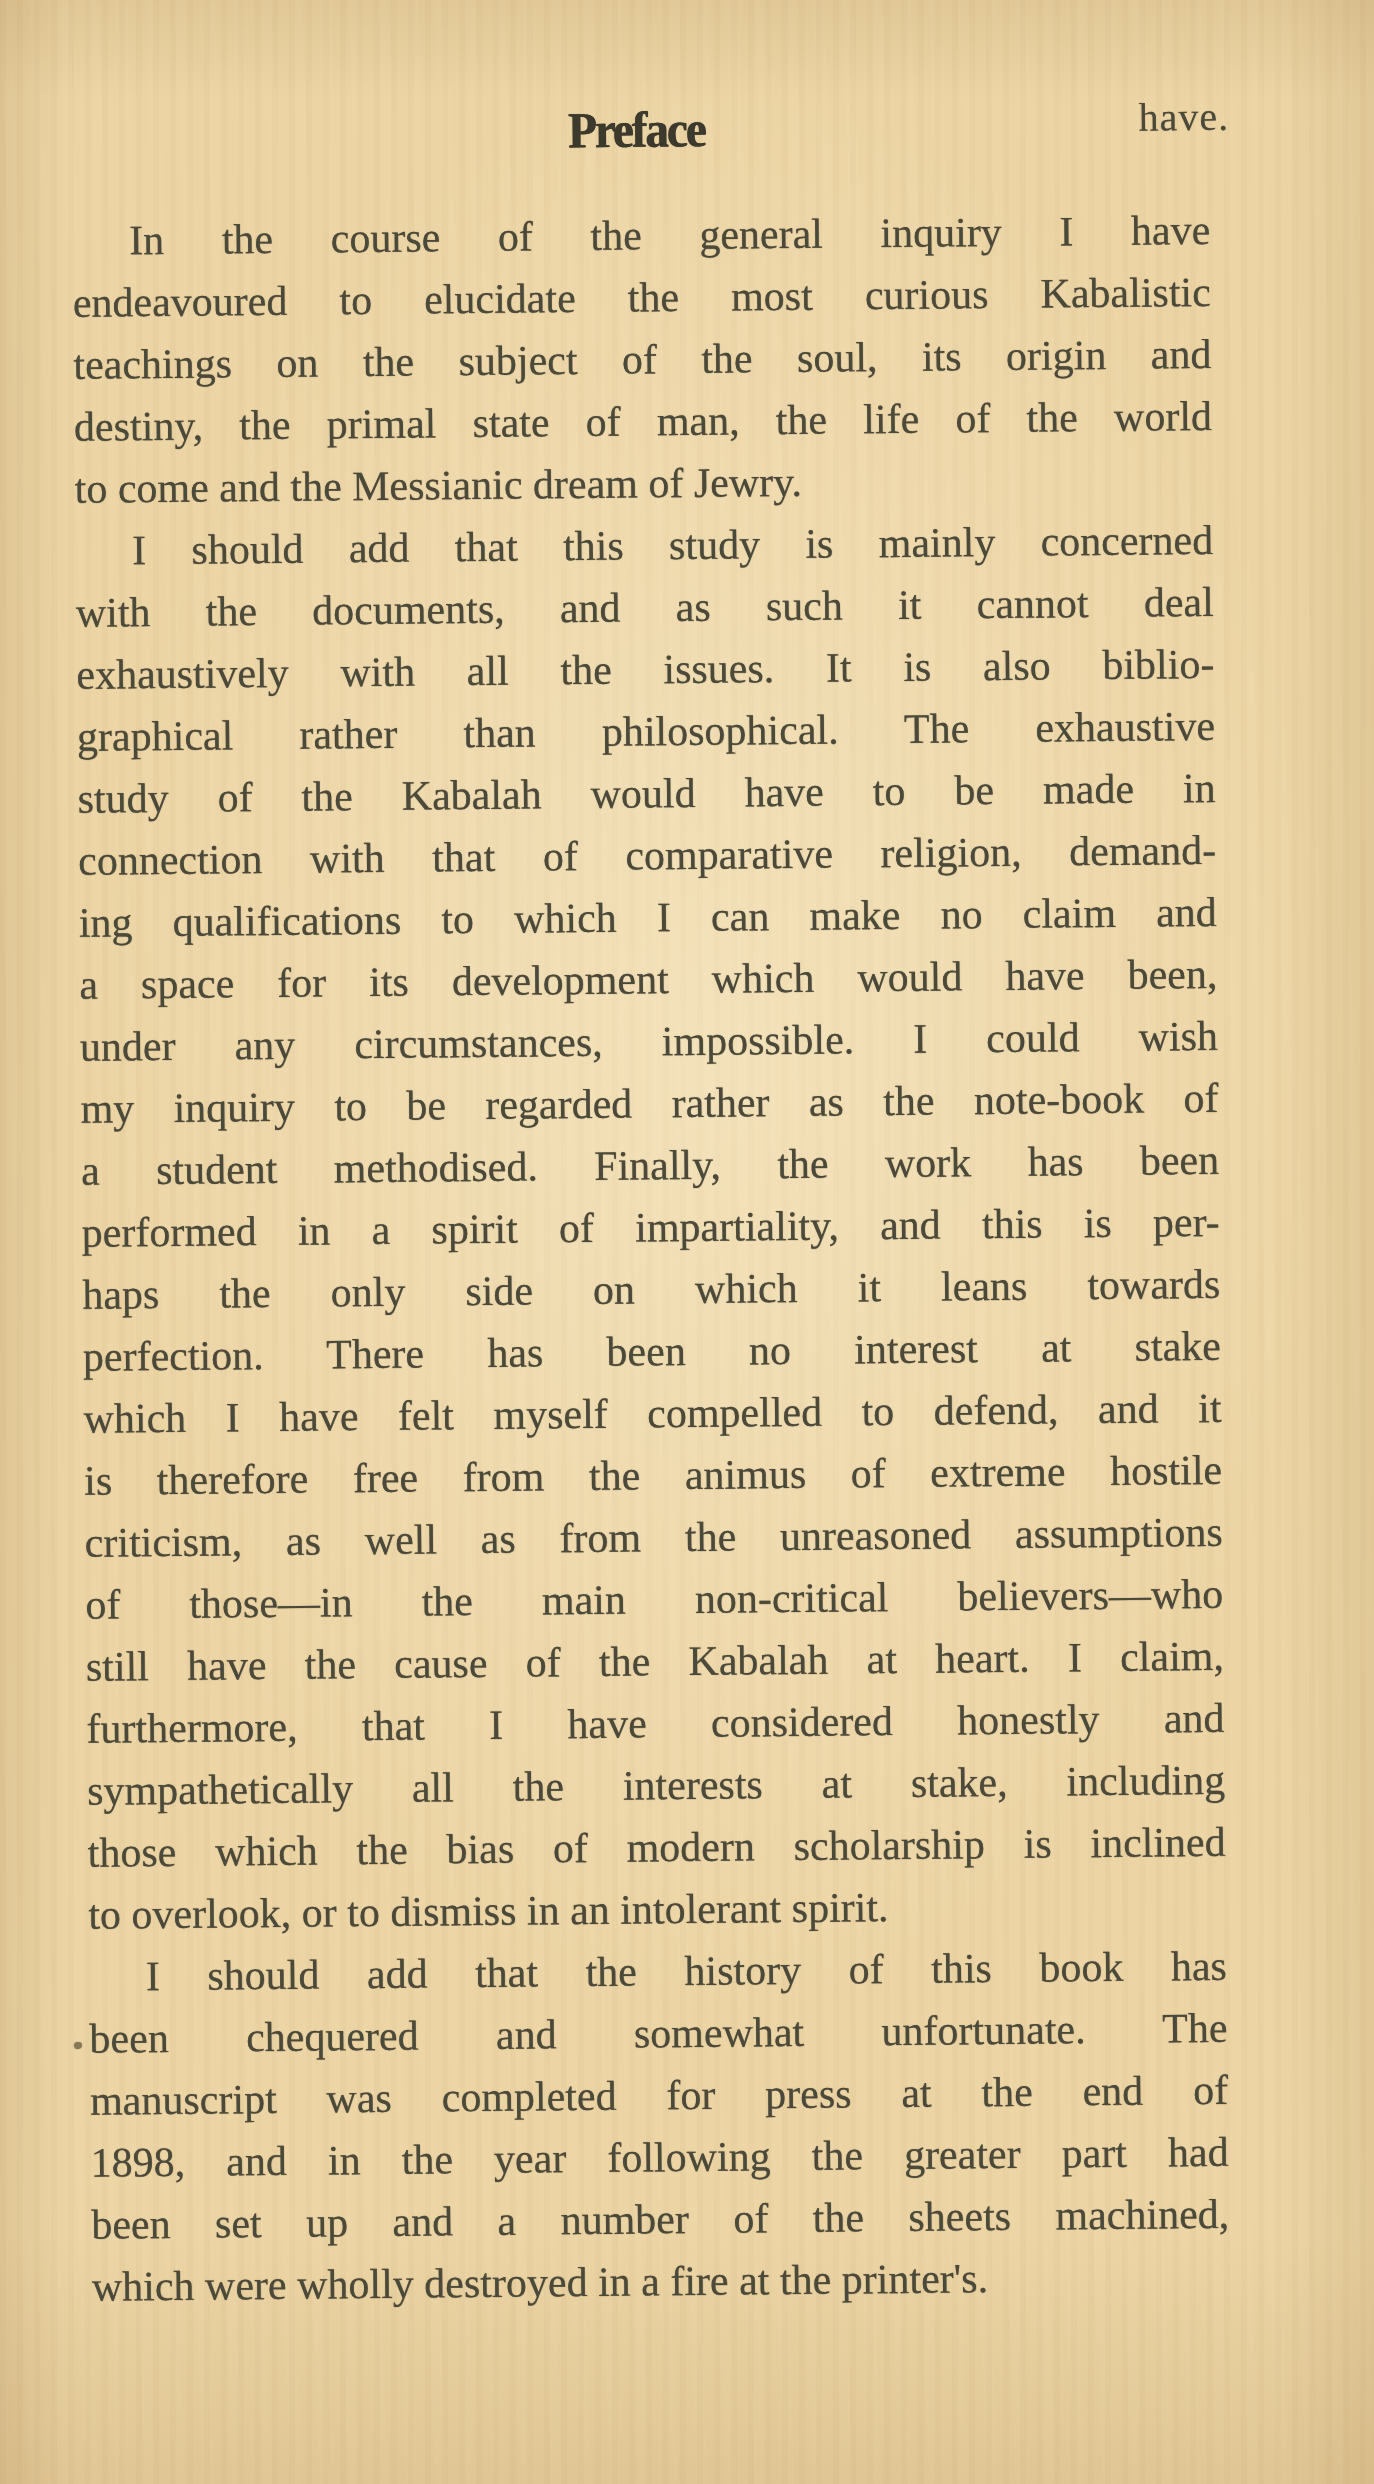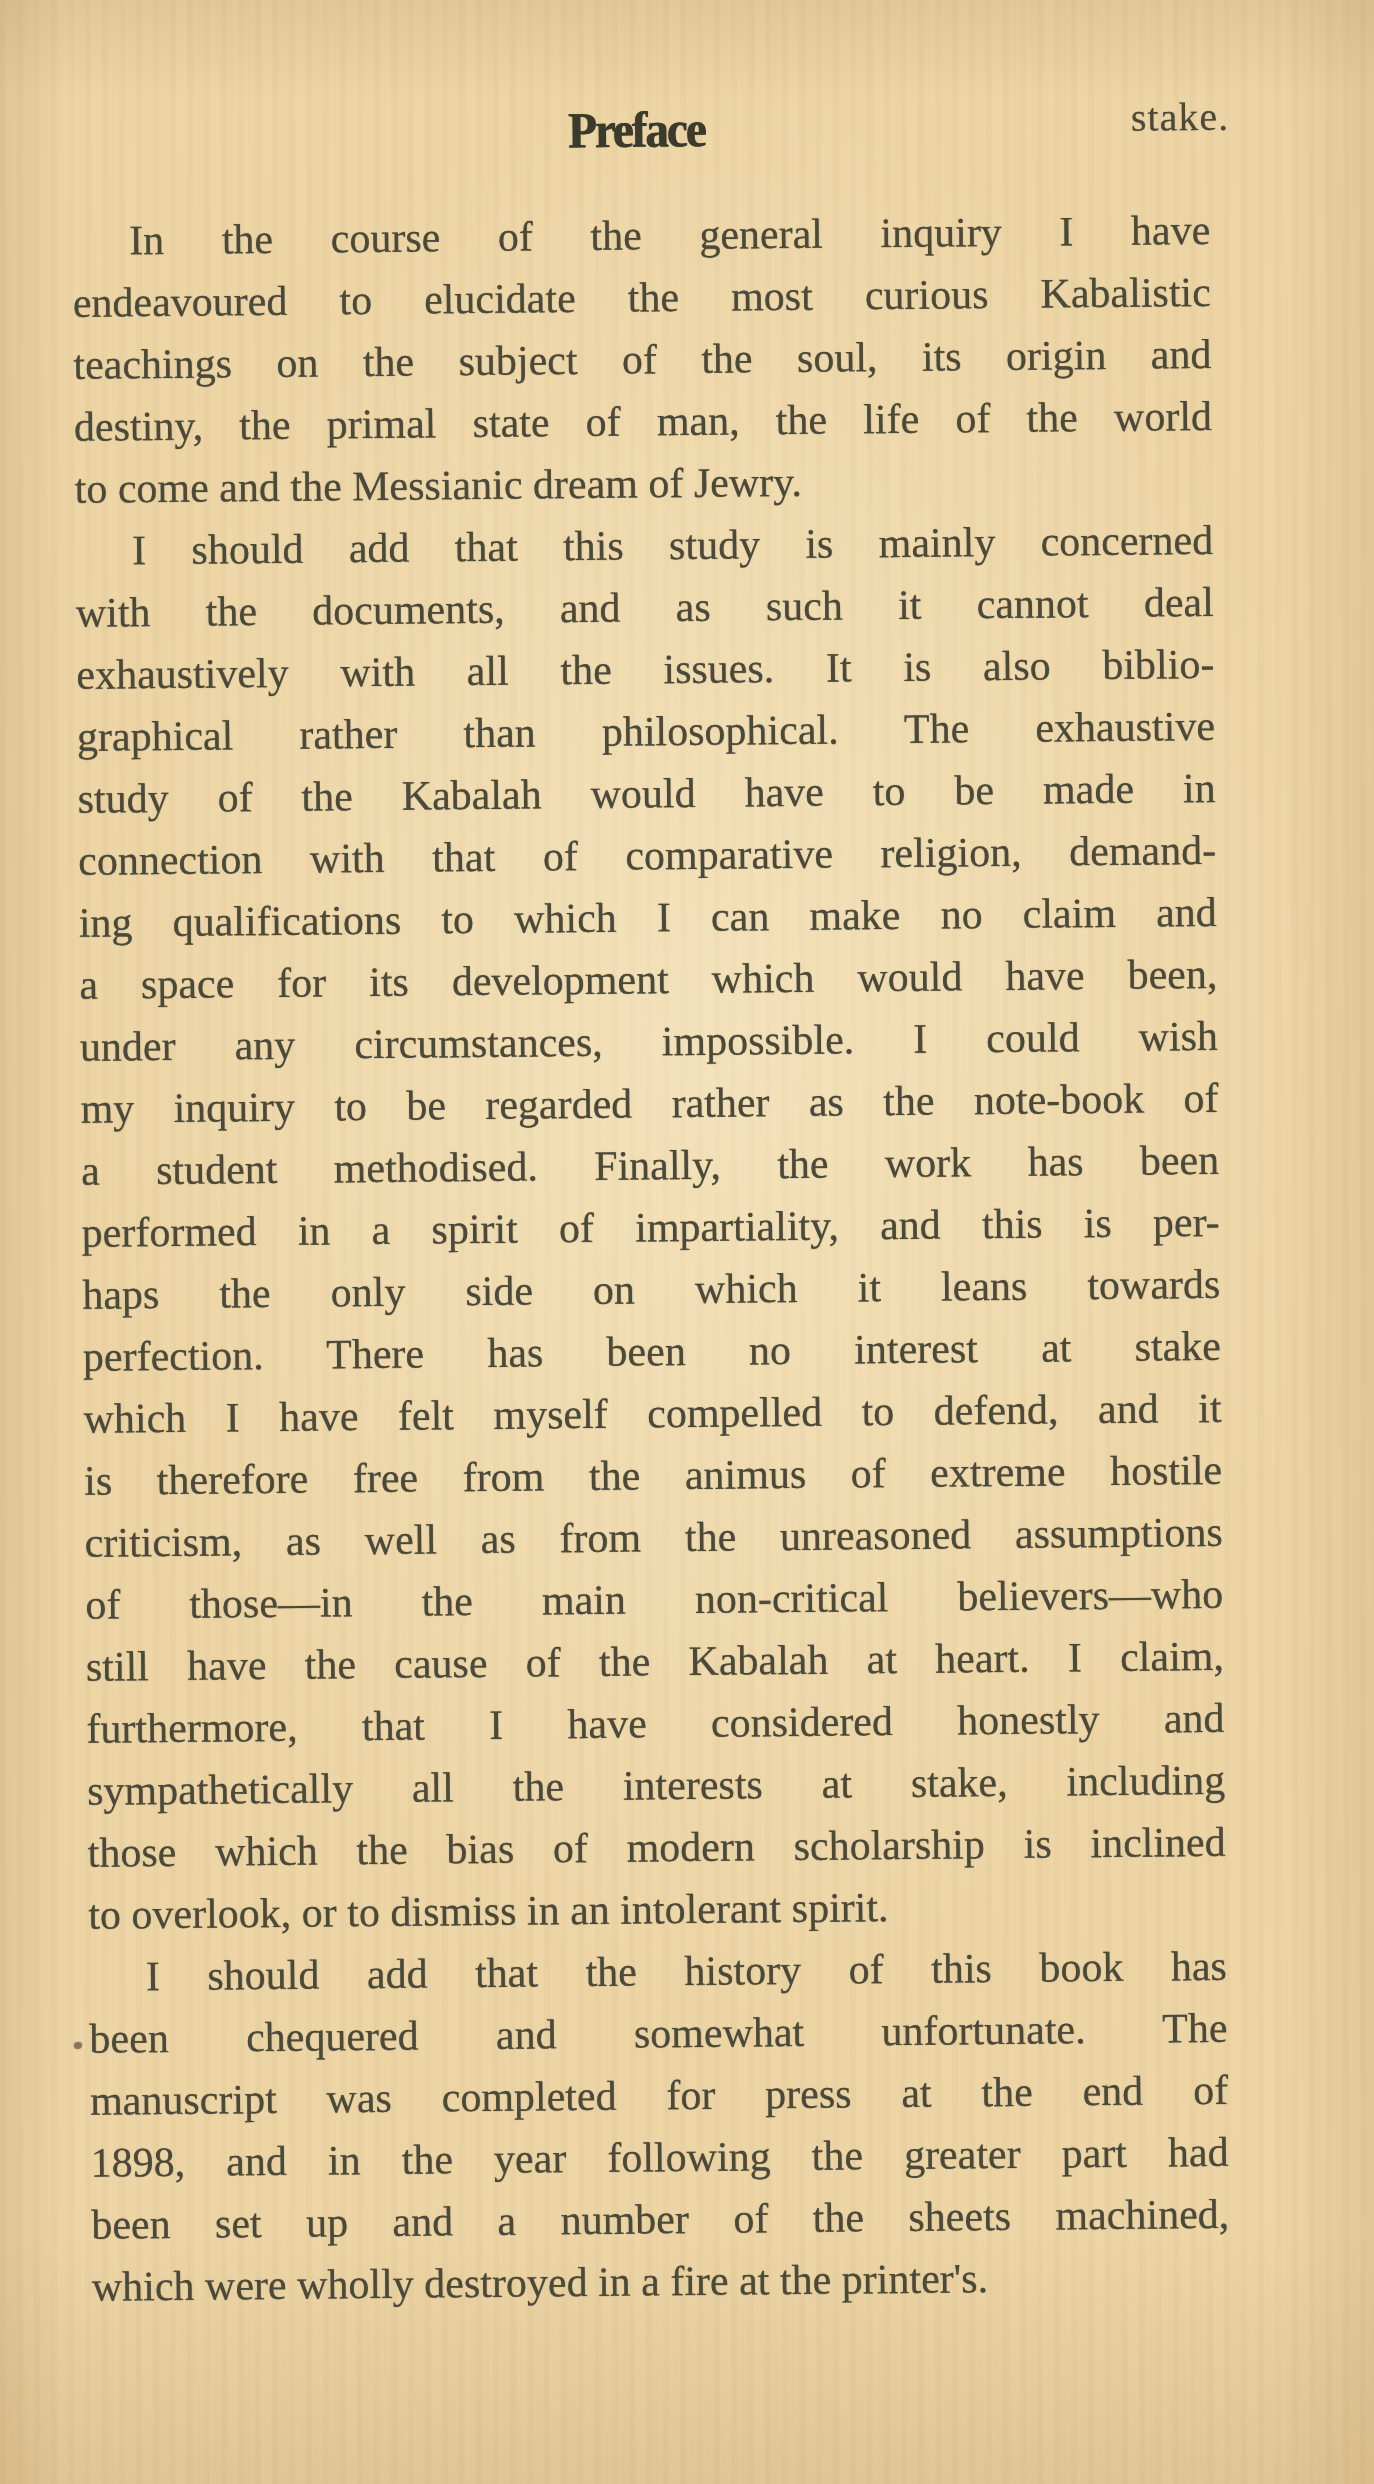--- a/index.html
+++ b/index.html
@@ -90,21 +90,21 @@
     background: rgba(96,88,58,0.75);
     box-shadow: 0 0 2px rgba(96,88,58,0.4);
   }
 </style>
 </head>
 <body>
 
 <div class="scan">
   <div class="running-head">
     <div class="heading">Preface</div>
-    <div class="pagenum">stake.</div>
+    <div class="pagenum">have.</div>
   </div>
 
   <main class="body-text" id="text-block">
       <div class="para">
         <div class="line first">In the course of the general inquiry I have</div>
         <div class="line">endeavoured to elucidate the most curious Kabalistic</div>
         <div class="line">teachings on the subject of the soul, its origin and</div>
         <div class="line">destiny, the primal state of man, the life of the world</div>
         <div class="line lastline">to come and the Messianic dream of Jewry.</div>
       </div>

